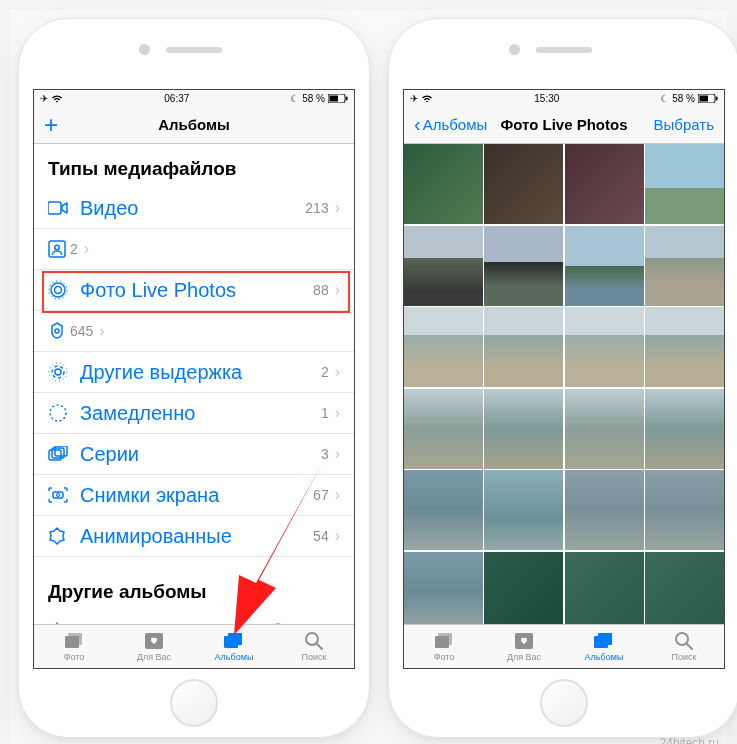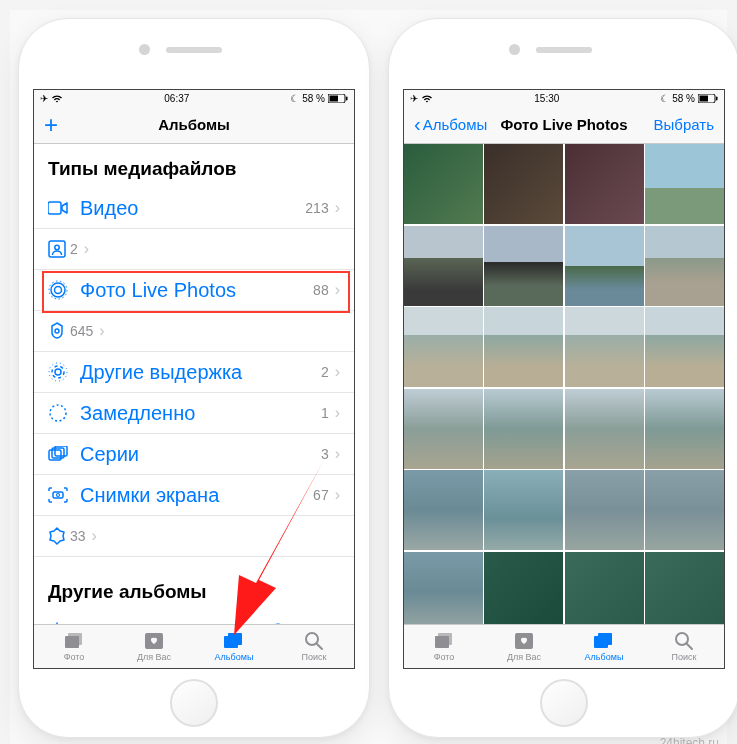--- a/index.html
+++ b/index.html
@@ -184,21 +184,22 @@
               <div class="label">Снимки экрана</div>
               <div class="count">67</div>
               <div class="chev">›</div>
             </div>
             <div class="row">
               <div class="icon">
                 <svg width="18" height="18" viewBox="0 0 18 18">
                   <path d="M9 1 L12 4 L16 5 L15 9 L16 13 L12 14 L9 17 L6 14 L2 13 L3 9 L2 5 L6 4 Z" fill="none" stroke="#007aff" stroke-width="1.5" stroke-linejoin="round"></path>
                 </svg>
               </div>
-              <div class="count">33</div>
+              <div class="label">Анимированные</div>
+              <div class="count">54</div>
               <div class="chev">›</div>
             </div>
           </div>
       <div class="section-header" style="padding-top:24px">Другие альбомы</div>
       <div id="rows2-container">
             <div class="row">
               <div class="icon">
                 <svg width="18" height="18" viewBox="0 0 18 18">
                   <path d="M9 1 V11 M5 7 L9 11 L13 7 M3 13 V16 H15 V13" fill="none" stroke="#007aff" stroke-width="1.5" stroke-linecap="round" stroke-linejoin="round"></path>
                 </svg>

